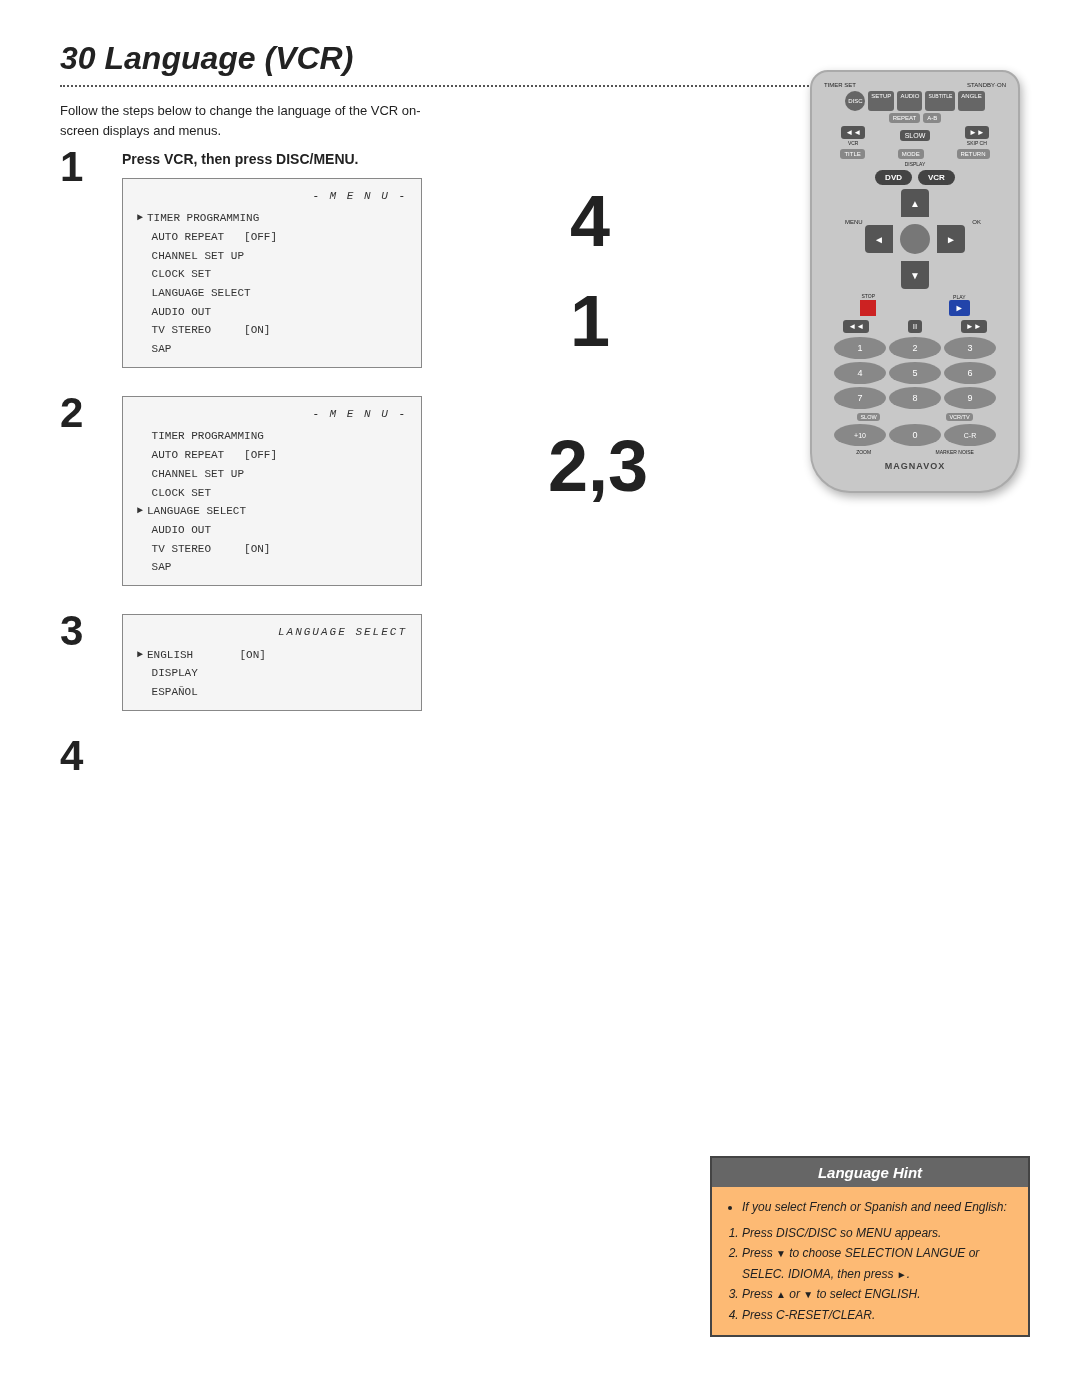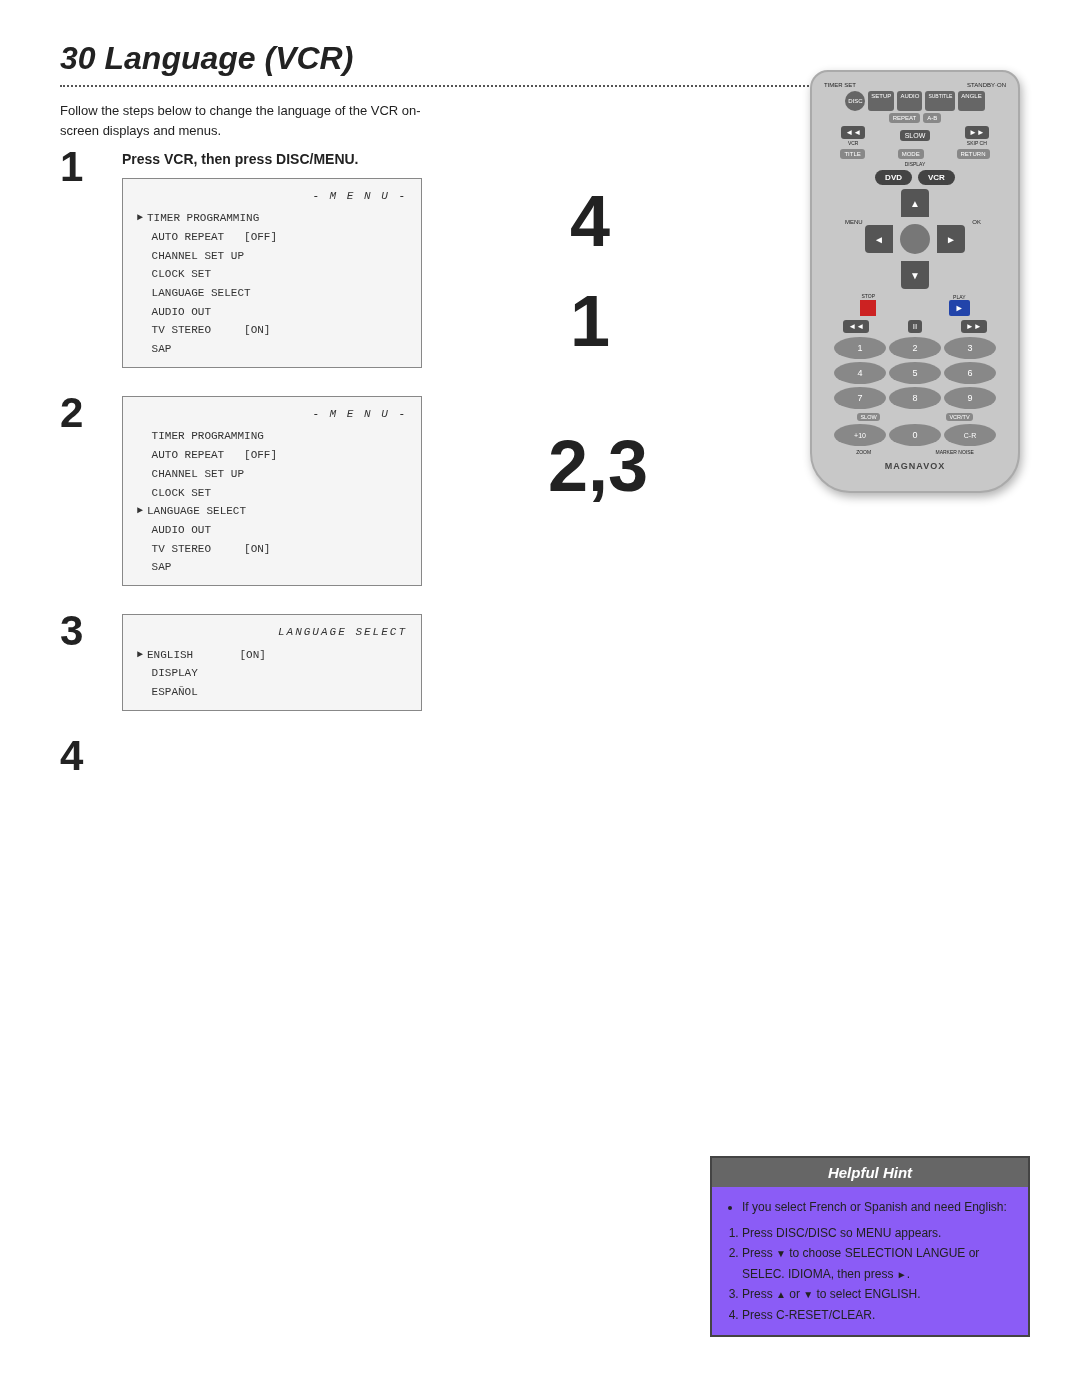--- a/index.html
+++ b/index.html
@@ -359,22 +359,22 @@
       <div style="display:flex; justify-content:space-around; margin:2px 0; font-size:5px;">
         <span>ZOOM</span>
         <span>MARKER NOISE</span>
       </div>
 
       <div class="remote-brand">MAGNAVOX</div>
     </div>
   </div>
 
   <div style="position:absolute; bottom:60px; right:50px; width:320px; border:2px solid #444;">
-    <div style="background:#666; color:#fff; text-align:center; padding:6px 10px; font-style:italic; font-weight:bold; font-size:15px;">Helpful Hint</div>
-    <div style="padding:10px 14px; font-size:12px; line-height:1.7; color:#222; background:#8b5cf6;">
+    <div style="background:#666; color:#fff; text-align:center; padding:6px 10px; font-style:italic; font-weight:bold; font-size:15px;">Language Hint</div>
+    <div style="padding:10px 14px; font-size:12px; line-height:1.7; font-style:italic; color:#222; background:#fdba74;">
       <ul style="list-style:disc; padding-left:16px; margin-bottom:6px;">
         <li>
           <span>If you select French or Spanish and need English:</span>
         </li>
       </ul>
       <ol style="list-style:decimal; padding-left:16px;">
         <li>Press DISC/DISC so MENU appears.</li>
         <li>Press <span style="font-size:10px;">▼</span> to choose SELECTION LANGUE or SELEC. IDIOMA, then press <span style="font-size:10px;">►</span>.</li>
         <li>Press <span style="font-size:10px;">▲</span> or <span style="font-size:10px;">▼</span> to select ENGLISH.</li>
         <li>Press C-RESET/CLEAR.</li>

